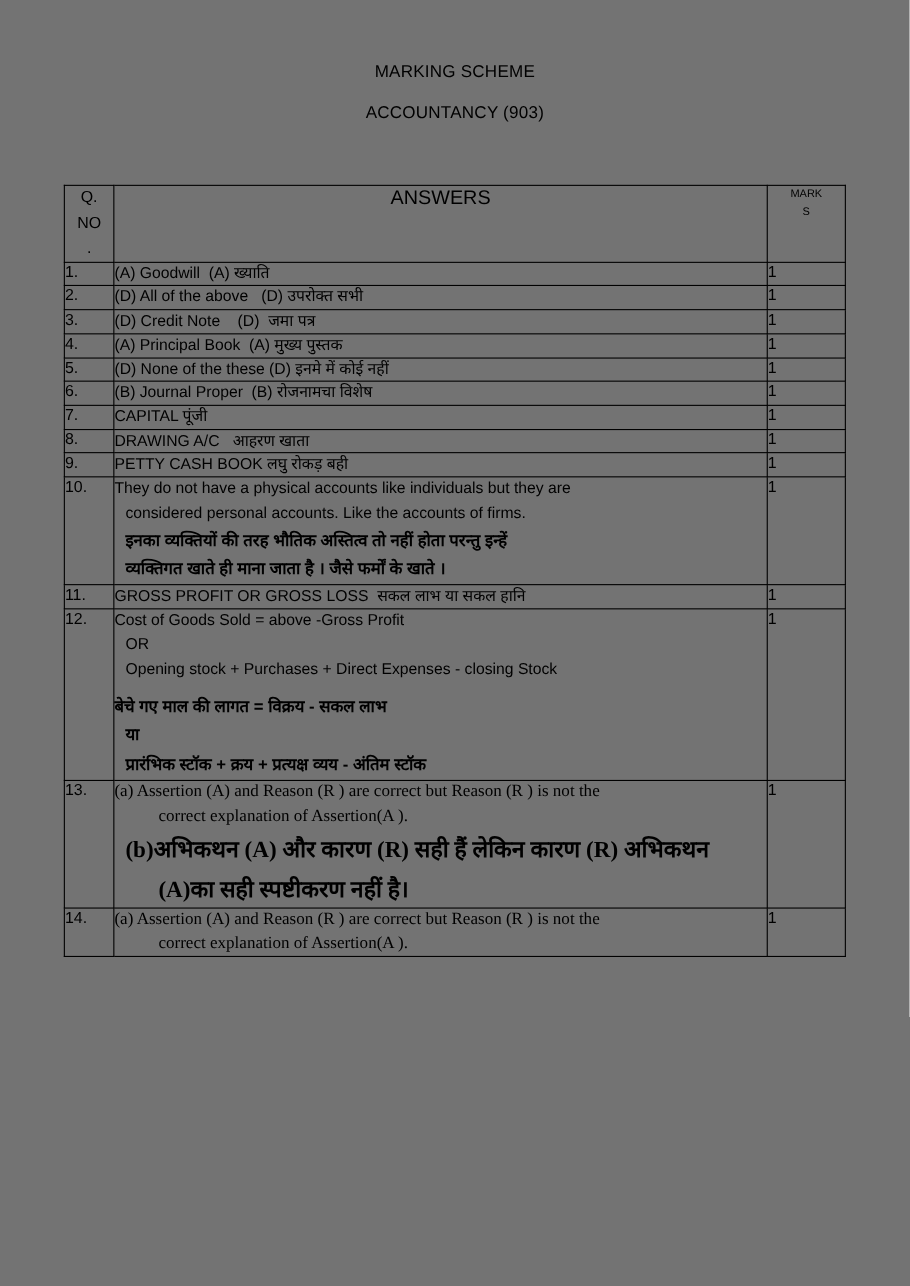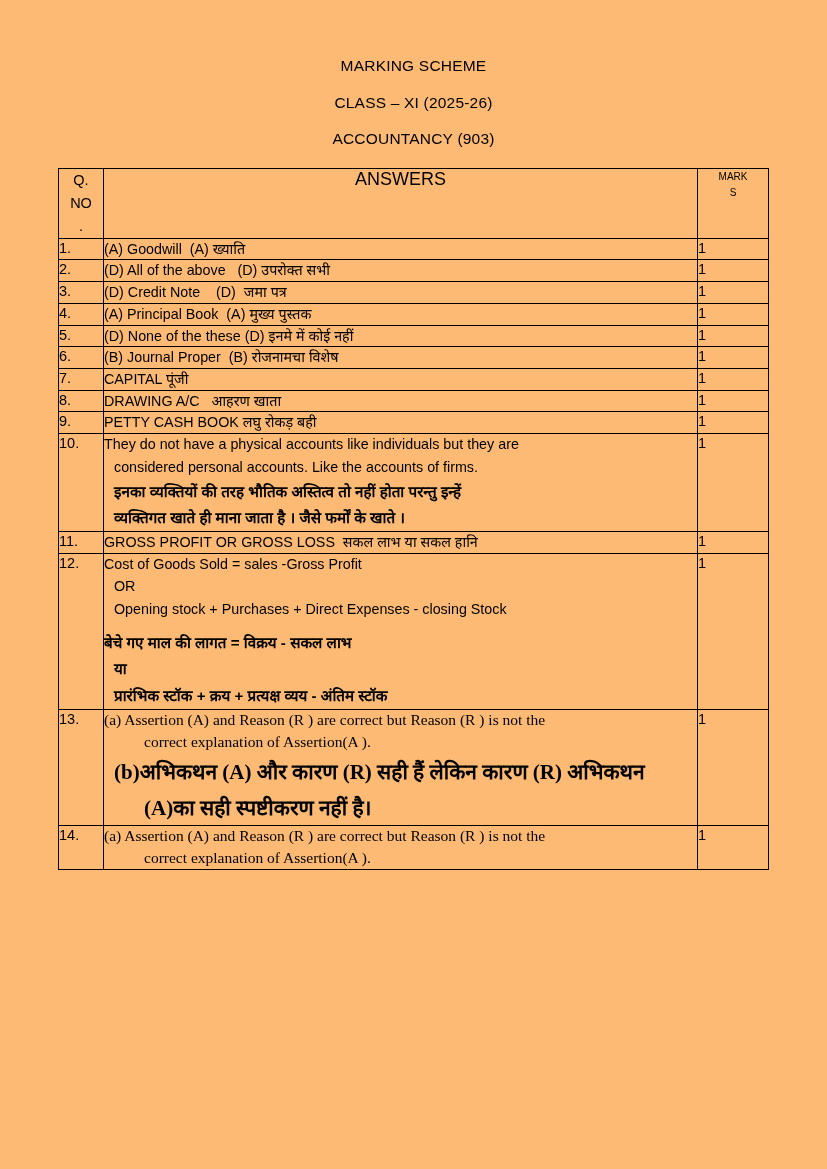--- a/index.html
+++ b/index.html
@@ -12,21 +12,21 @@
     height: 1169px;
     font-family: "Liberation Sans", sans-serif;
     color: #000000;
     -webkit-font-smoothing: antialiased;
   }
   .page {
     position: relative;
     width: 827px;
     height: 1169px;
     box-sizing: border-box;
-    background: #fdba74;
+    background: #737373;
   }
   .titles {
     padding-top: 58px;
     text-align: center;
   }
   .title-line {
     font-size: 15.5px;
     letter-spacing: 0.2px;
     line-height: 1;
     margin: 0;
@@ -112,21 +112,20 @@
   }
   .pad-bottom { padding-bottom: 22px; }
 </style>
 </head>
 <body>
 
 <div class="page">
 
   <div class="titles">
     <div class="title-line t1">MARKING SCHEME</div>
-    <div class="title-line t2">CLASS – XI (2025-26)</div>
     <div class="title-line t3">ACCOUNTANCY (903)</div>
   </div>
 
   <table class="ms">
     <colgroup>
       <col class="c-qno">
       <col class="c-ans">
       <col class="c-mk">
     </colgroup>
     <thead>
@@ -216,21 +215,21 @@
         <tr>
           <td class="qno">11.</td>
           <td class="ans">
             <span class="ln">GROSS PROFIT OR GROSS LOSS  सकल लाभ या सकल हानि</span>
           </td>
           <td class="mk">1</td>
         </tr>
         <tr>
           <td class="qno">12.</td>
           <td class="ans">
-            <span class="ln">Cost of Goods Sold = sales -Gross Profit</span>
+            <span class="ln">Cost of Goods Sold = above -Gross Profit</span>
             <span class="ln">OR</span>
             <span class="ln">Opening stock + Purchases + Direct Expenses - closing Stock</span>
             <span class="blank"></span>
             <span class="ln hi">बेचे गए माल की लागत = विक्रय - सकल लाभ</span>
             <span class="ln hi">या</span>
             <span class="ln hi">प्रारंभिक स्टॉक + क्रय + प्रत्यक्ष व्यय - अंतिम स्टॉक</span>
           </td>
           <td class="mk">1</td>
         </tr>
         <tr>

